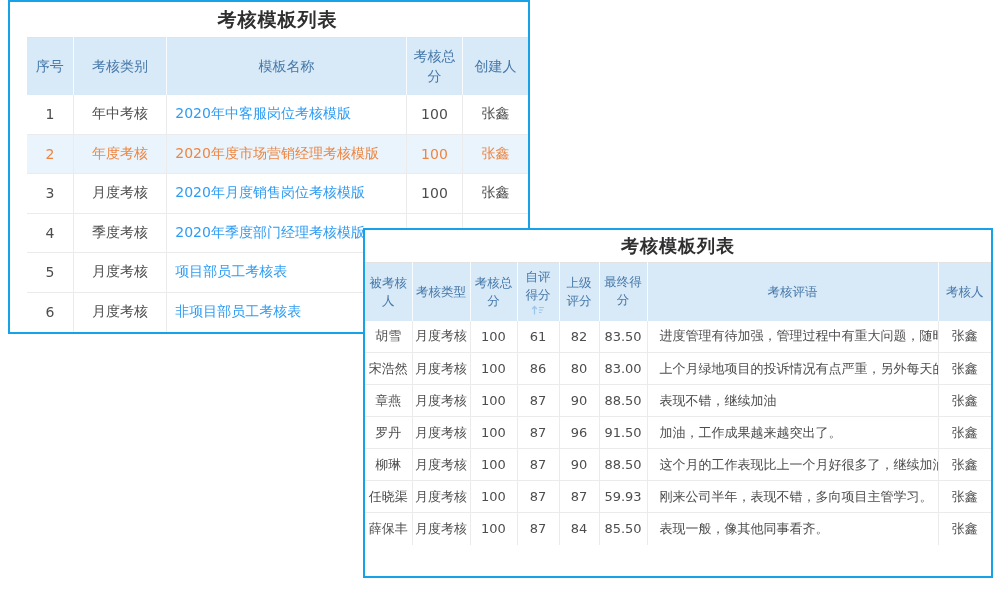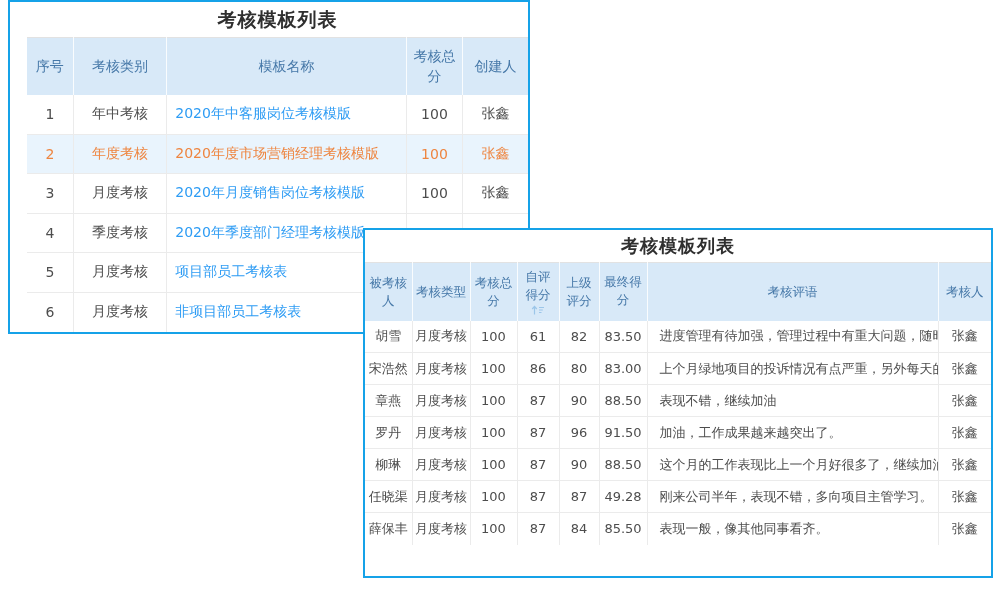--- a/index.html
+++ b/index.html
@@ -214,21 +214,21 @@
           <td class="col-final_score">88.50</td>
           <td class="col-comment">这个月的工作表现比上一个月好很多了，继续加油！</td>
           <td class="col-assessor">张鑫</td>
         </tr>
         <tr>
           <td class="col-assessee">任晓渠</td>
           <td class="col-type">月度考核</td>
           <td class="col-total">100</td>
           <td class="col-self_score">87</td>
           <td class="col-superior_score">87</td>
-          <td class="col-final_score">49.28</td>
+          <td class="col-final_score">59.93</td>
           <td class="col-comment">刚来公司半年，表现不错，多向项目主管学习。</td>
           <td class="col-assessor">张鑫</td>
         </tr>
         <tr>
           <td class="col-assessee">薛保丰</td>
           <td class="col-type">月度考核</td>
           <td class="col-total">100</td>
           <td class="col-self_score">87</td>
           <td class="col-superior_score">84</td>
           <td class="col-final_score">85.50</td>

